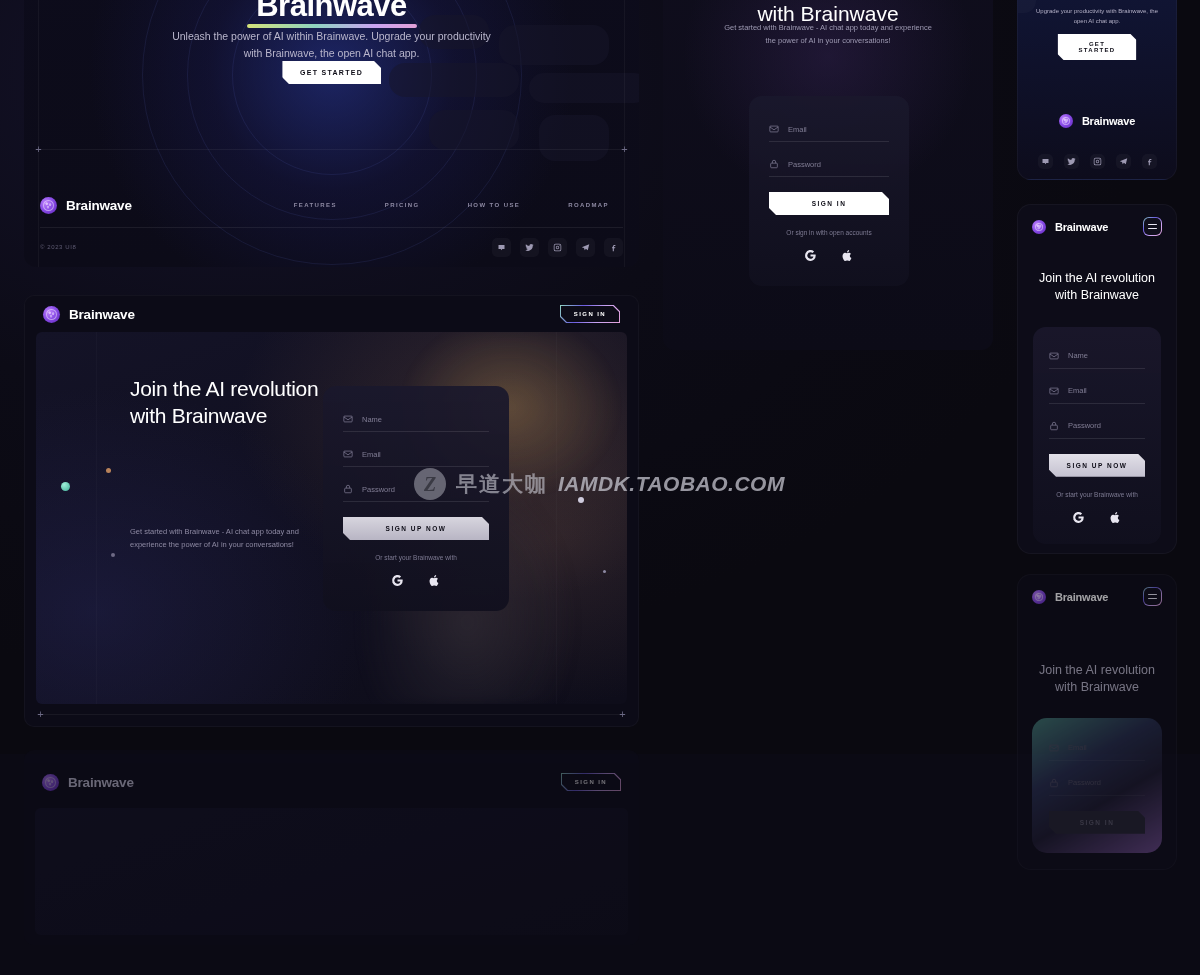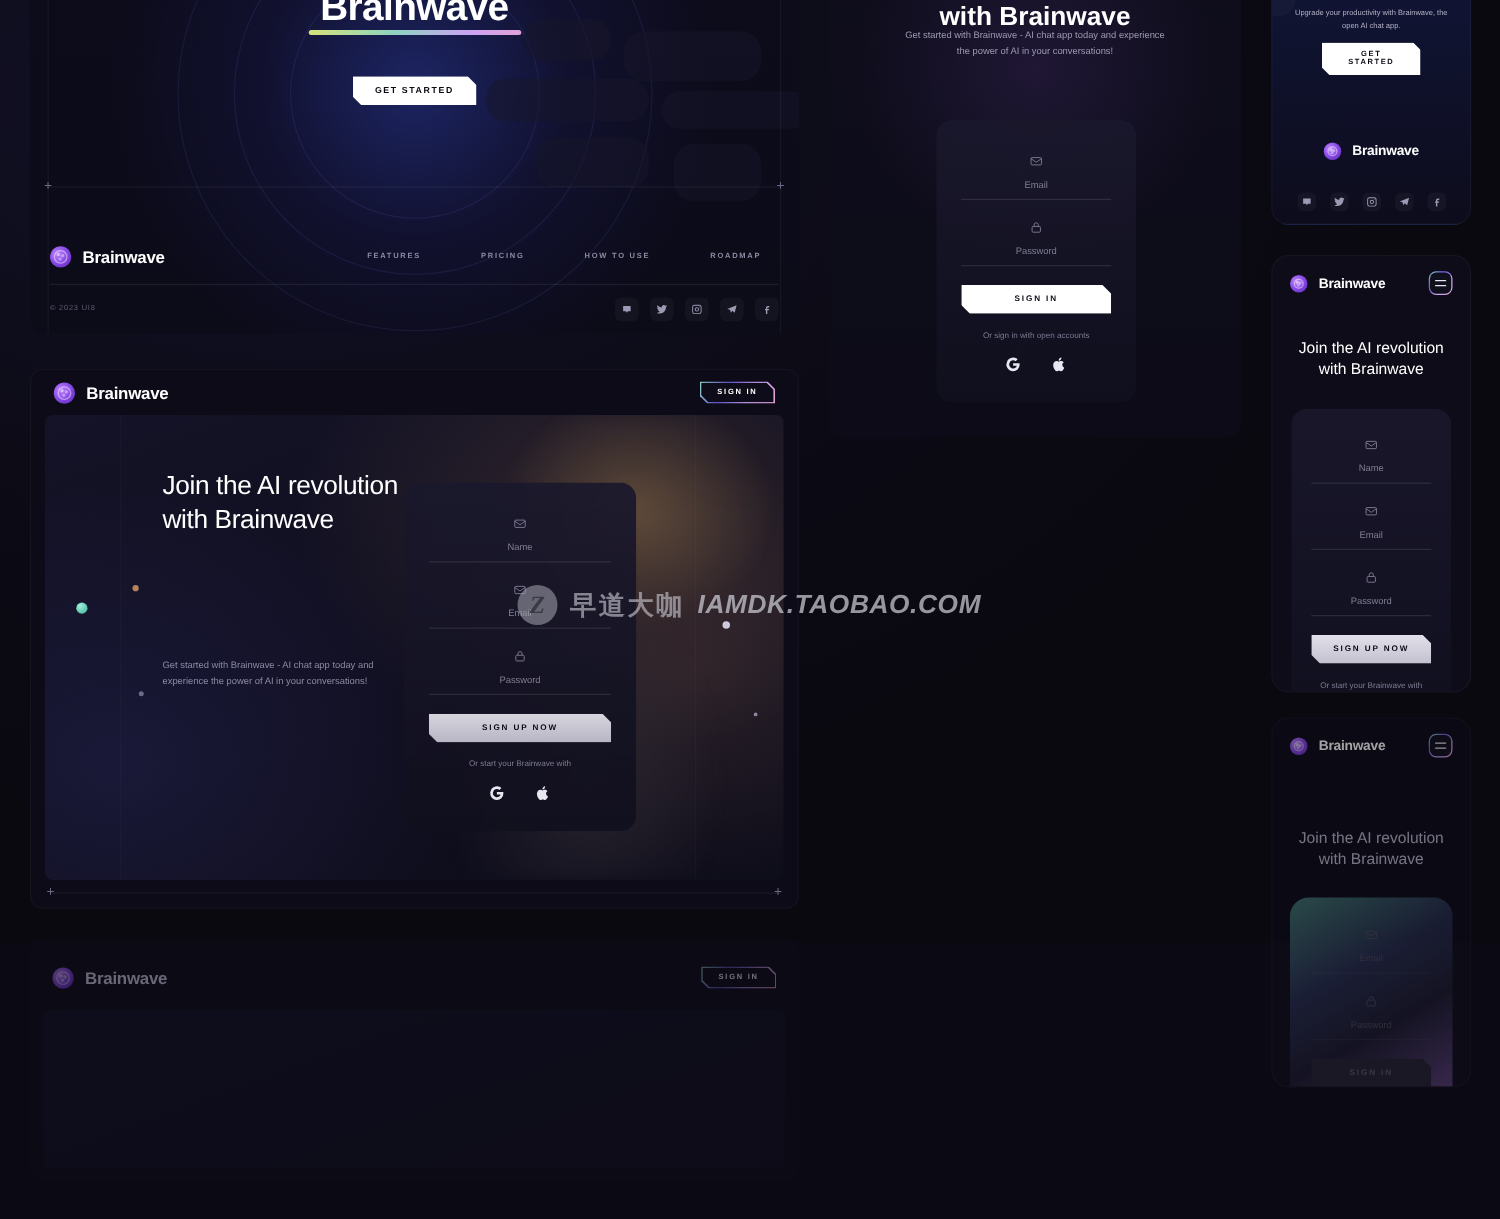--- a/index.html
+++ b/index.html
@@ -64,32 +64,32 @@
   .copy { color:#5f5c73; font-size:6px; letter-spacing:.6px; }
   .socials { display:flex; gap:9px; }
   .soc { width:19px; height:19px; border-radius:5px; background:rgba(255,255,255,.035);
       display:flex; align-items:center; justify-content:center; cursor:pointer; }
   .soc svg { width:9px; height:9px; fill:#9d99b2; }
 
   
   #panelB { left: 663px; top: -150px; width: 330px; height: 500px;
       background: linear-gradient(180deg,#100e1e 0%,#0c0b17 100%); border-radius: 0 0 12px 12px; }
   .bTitle { position:absolute; left:0; right:0; top:152px; text-align:center;
-      font-size:21px; font-weight:700; color:#fff; }
+      font-size:21px; font-weight:400; color:#fff; }
   .bSub { position:absolute; left:50%; top:172px; transform:translateX(-50%); width:210px;
       text-align:center; font-size:7.5px; line-height:1.7; color:#9d99b2; }
   .authCard { position:absolute; border-radius:14px; padding:22px 20px;
       background: linear-gradient(180deg, rgba(26,24,44,.92) 0%, rgba(17,16,30,.95) 100%);
       border:1px solid transparent;
       background-clip: padding-box; }
   .authCard::before { content:""; position:absolute; inset:-1px; border-radius:15px; z-index:-1;
       background: linear-gradient(150deg,#6fd8c0 0%, #3d4a7a 35%, #2a2740 60%, #b47ae0 100%); }
   #cardB { left: 85px; top: 245px; width: 162px; }
   .fieldRow { display:flex; align-items:center; gap:9px; padding:6px 0 7px;
-      border-bottom:1px solid rgba(255,255,255,.10); margin-bottom:11px; cursor:text;flex-direction:column; }
+      border-bottom:1px solid rgba(255,255,255,.10); margin-bottom:11px; cursor:text; }
   .fieldRow svg { width:10px; height:10px; stroke:#8b87a0; fill:none; stroke-width:1.6; flex:none; }
   .fieldRow span { color:#807d94; font-size:7.5px; }
   .primaryBtn { width:100%; border:none; cursor:pointer; background:#fff; color:#0b0a14;
       font-size:6.5px; font-weight:700; letter-spacing:1.5px; padding:8px 0; margin-top:4px;
       clip-path: polygon(0 0, calc(100% - 7px) 0, 100% 7px, 100% 100%, 7px 100%, 0 calc(100% - 7px)); }
   .orText { text-align:center; color:#7d7a92; font-size:6.5px; margin:14px 0 11px; }
   .oauthRow { display:flex; justify-content:center; gap:20px; }
   .oauth { width:17px; height:17px; display:flex; align-items:center; justify-content:center;
       cursor:pointer; }
   .oauth svg { width:13px; height:13px; }
@@ -189,20 +189,21 @@
       <div class="blob" style="left:30px;top:0;width:70px;height:34px"></div>
       <div class="blob" style="left:110px;top:10px;width:110px;height:40px"></div>
       <div class="blob" style="left:0px;top:48px;width:130px;height:34px"></div>
       <div class="blob" style="left:140px;top:58px;width:120px;height:30px"></div>
       <div class="blob" style="left:40px;top:95px;width:90px;height:40px"></div>
       <div class="blob" style="left:150px;top:100px;width:70px;height:46px"></div>
     </div>
 
     <div class="heroTitle">Brainwave</div>
     <div class="titleUnderline"></div>
+    <div class="heroSub">Unleash the power of AI within Brainwave. Upgrade your productivity with Brainwave, the open AI chat app.</div>
     <button class="getStarted">GET STARTED</button>
 
     <div class="gridLineH" style="top:329px"></div>
     <div class="gridLineV" style="left:14px"></div>
     <div class="gridLineV" style="right:14px"></div>
     <div class="plusMark" style="left:10px;top:325px">+</div>
     <div class="plusMark" style="right:10px;top:325px">+</div>
 
     <div class="footerWrap">
       <div class="footTop">

